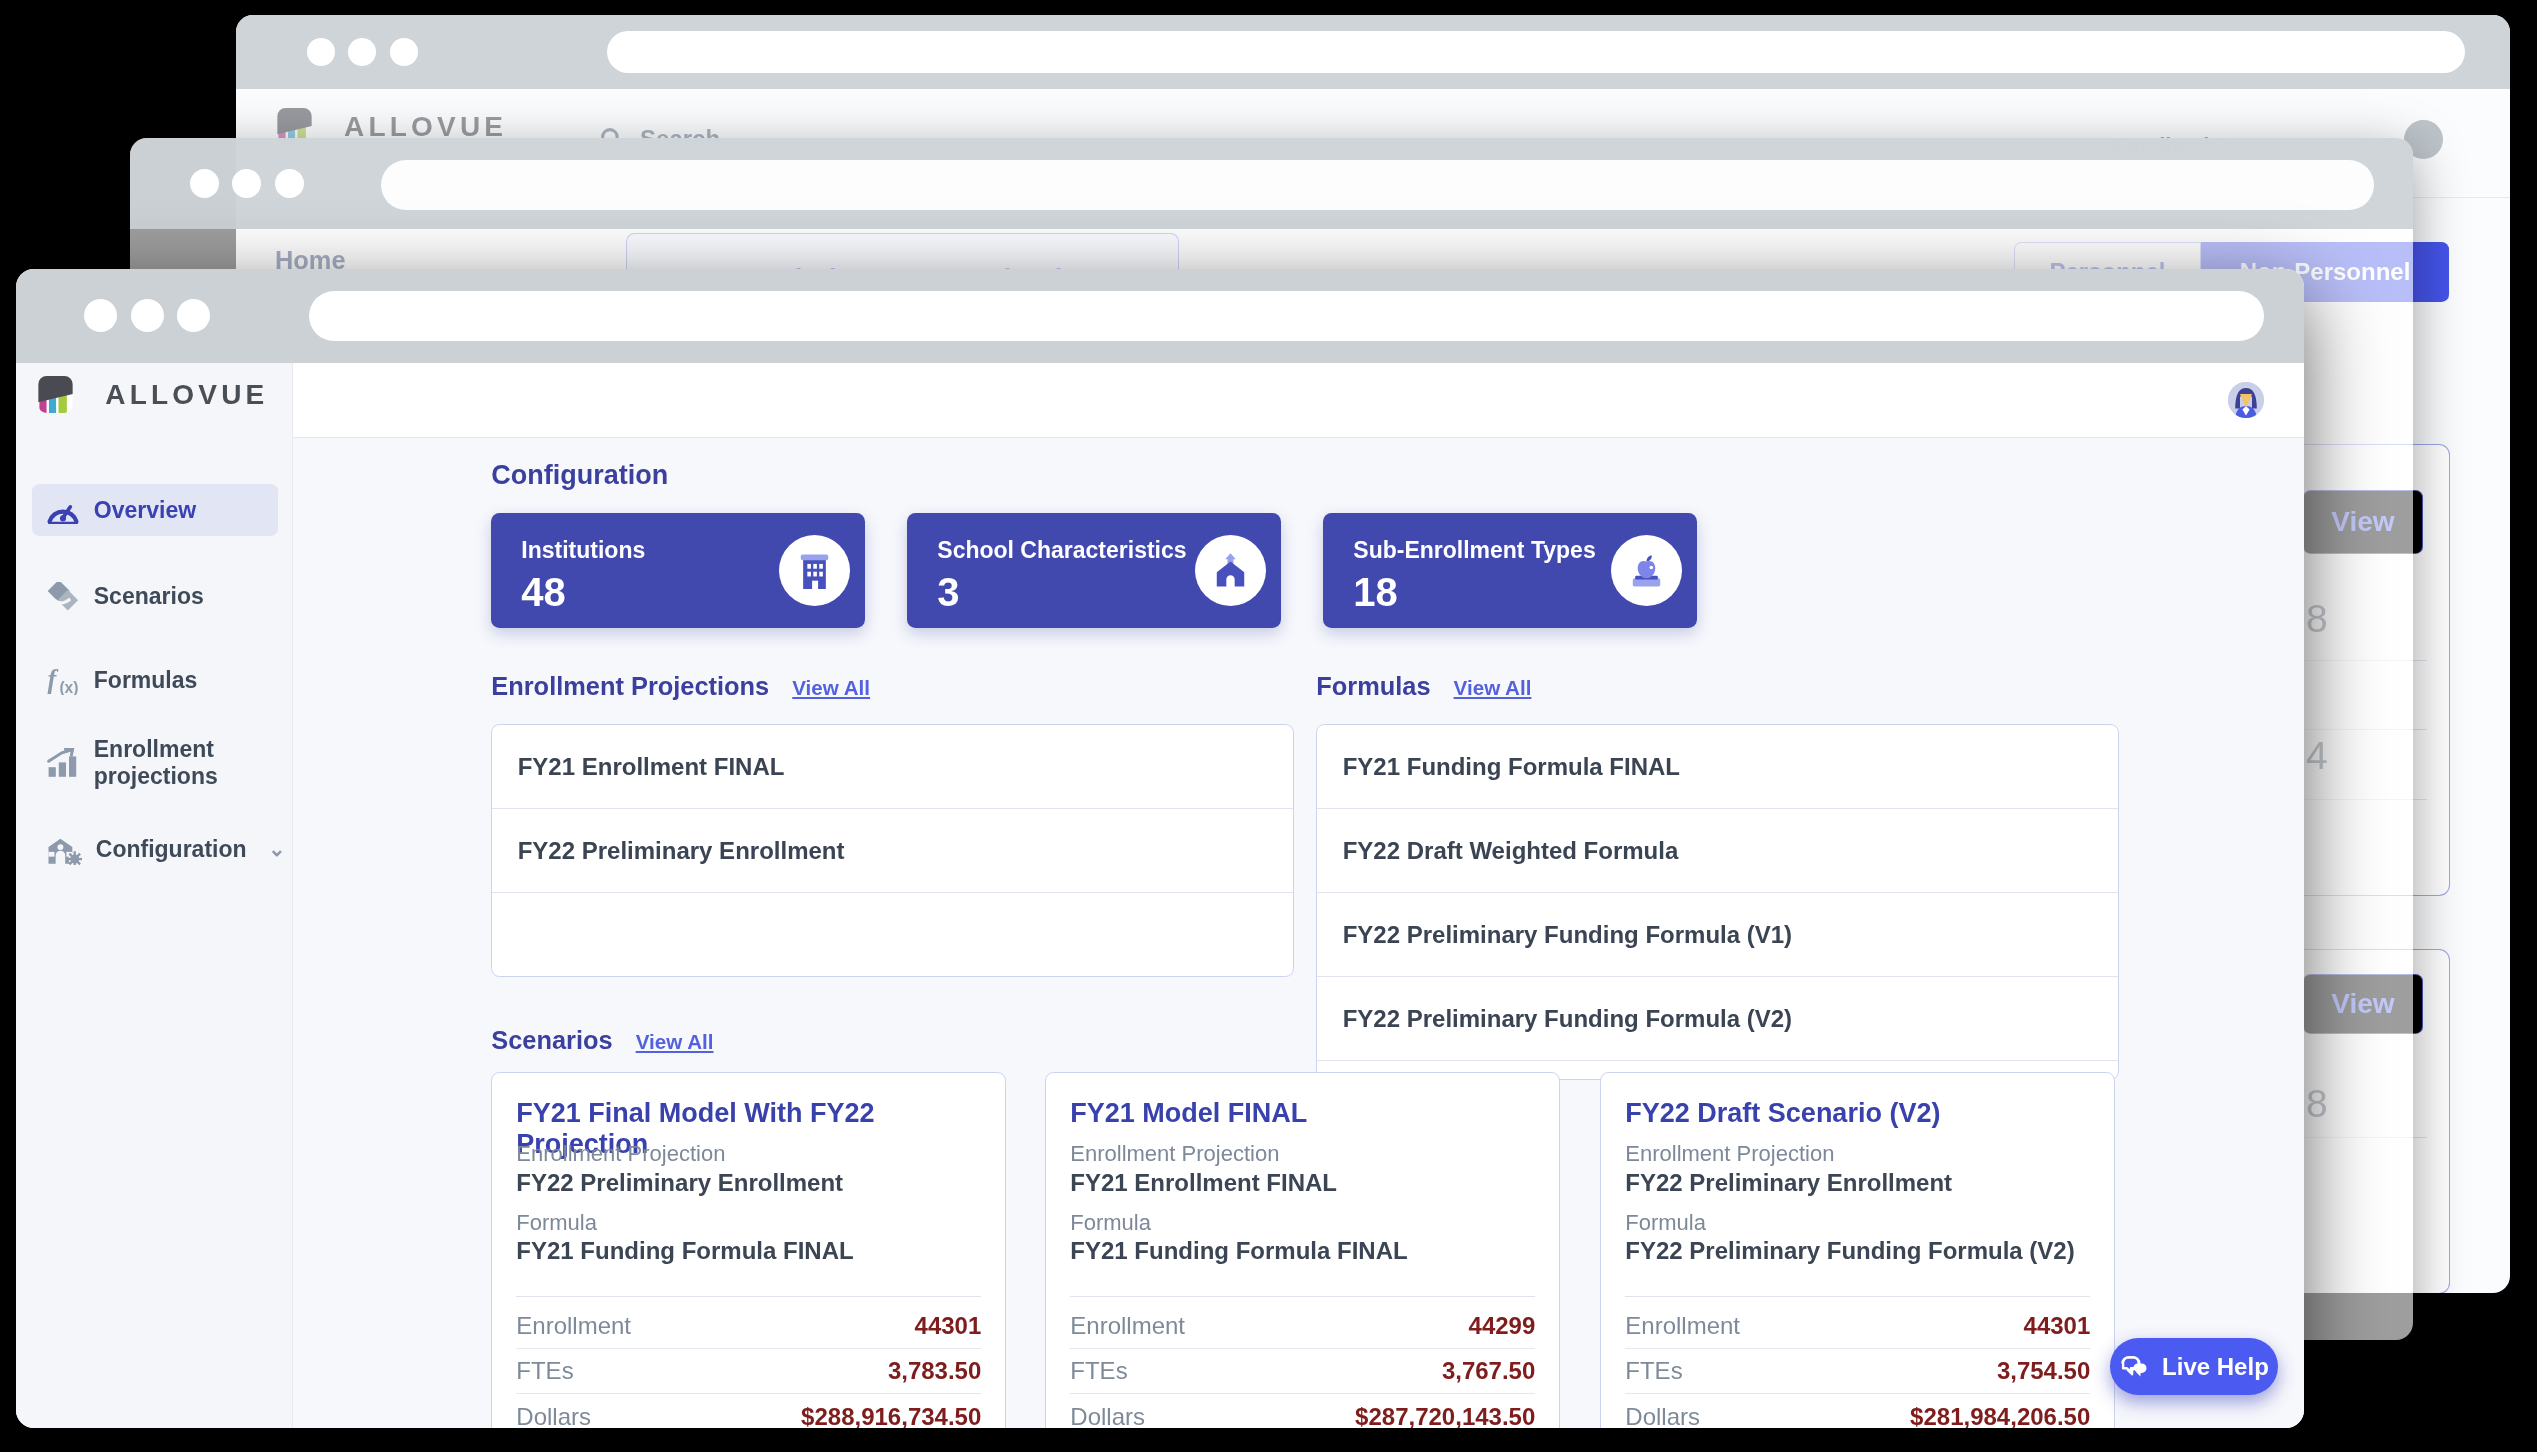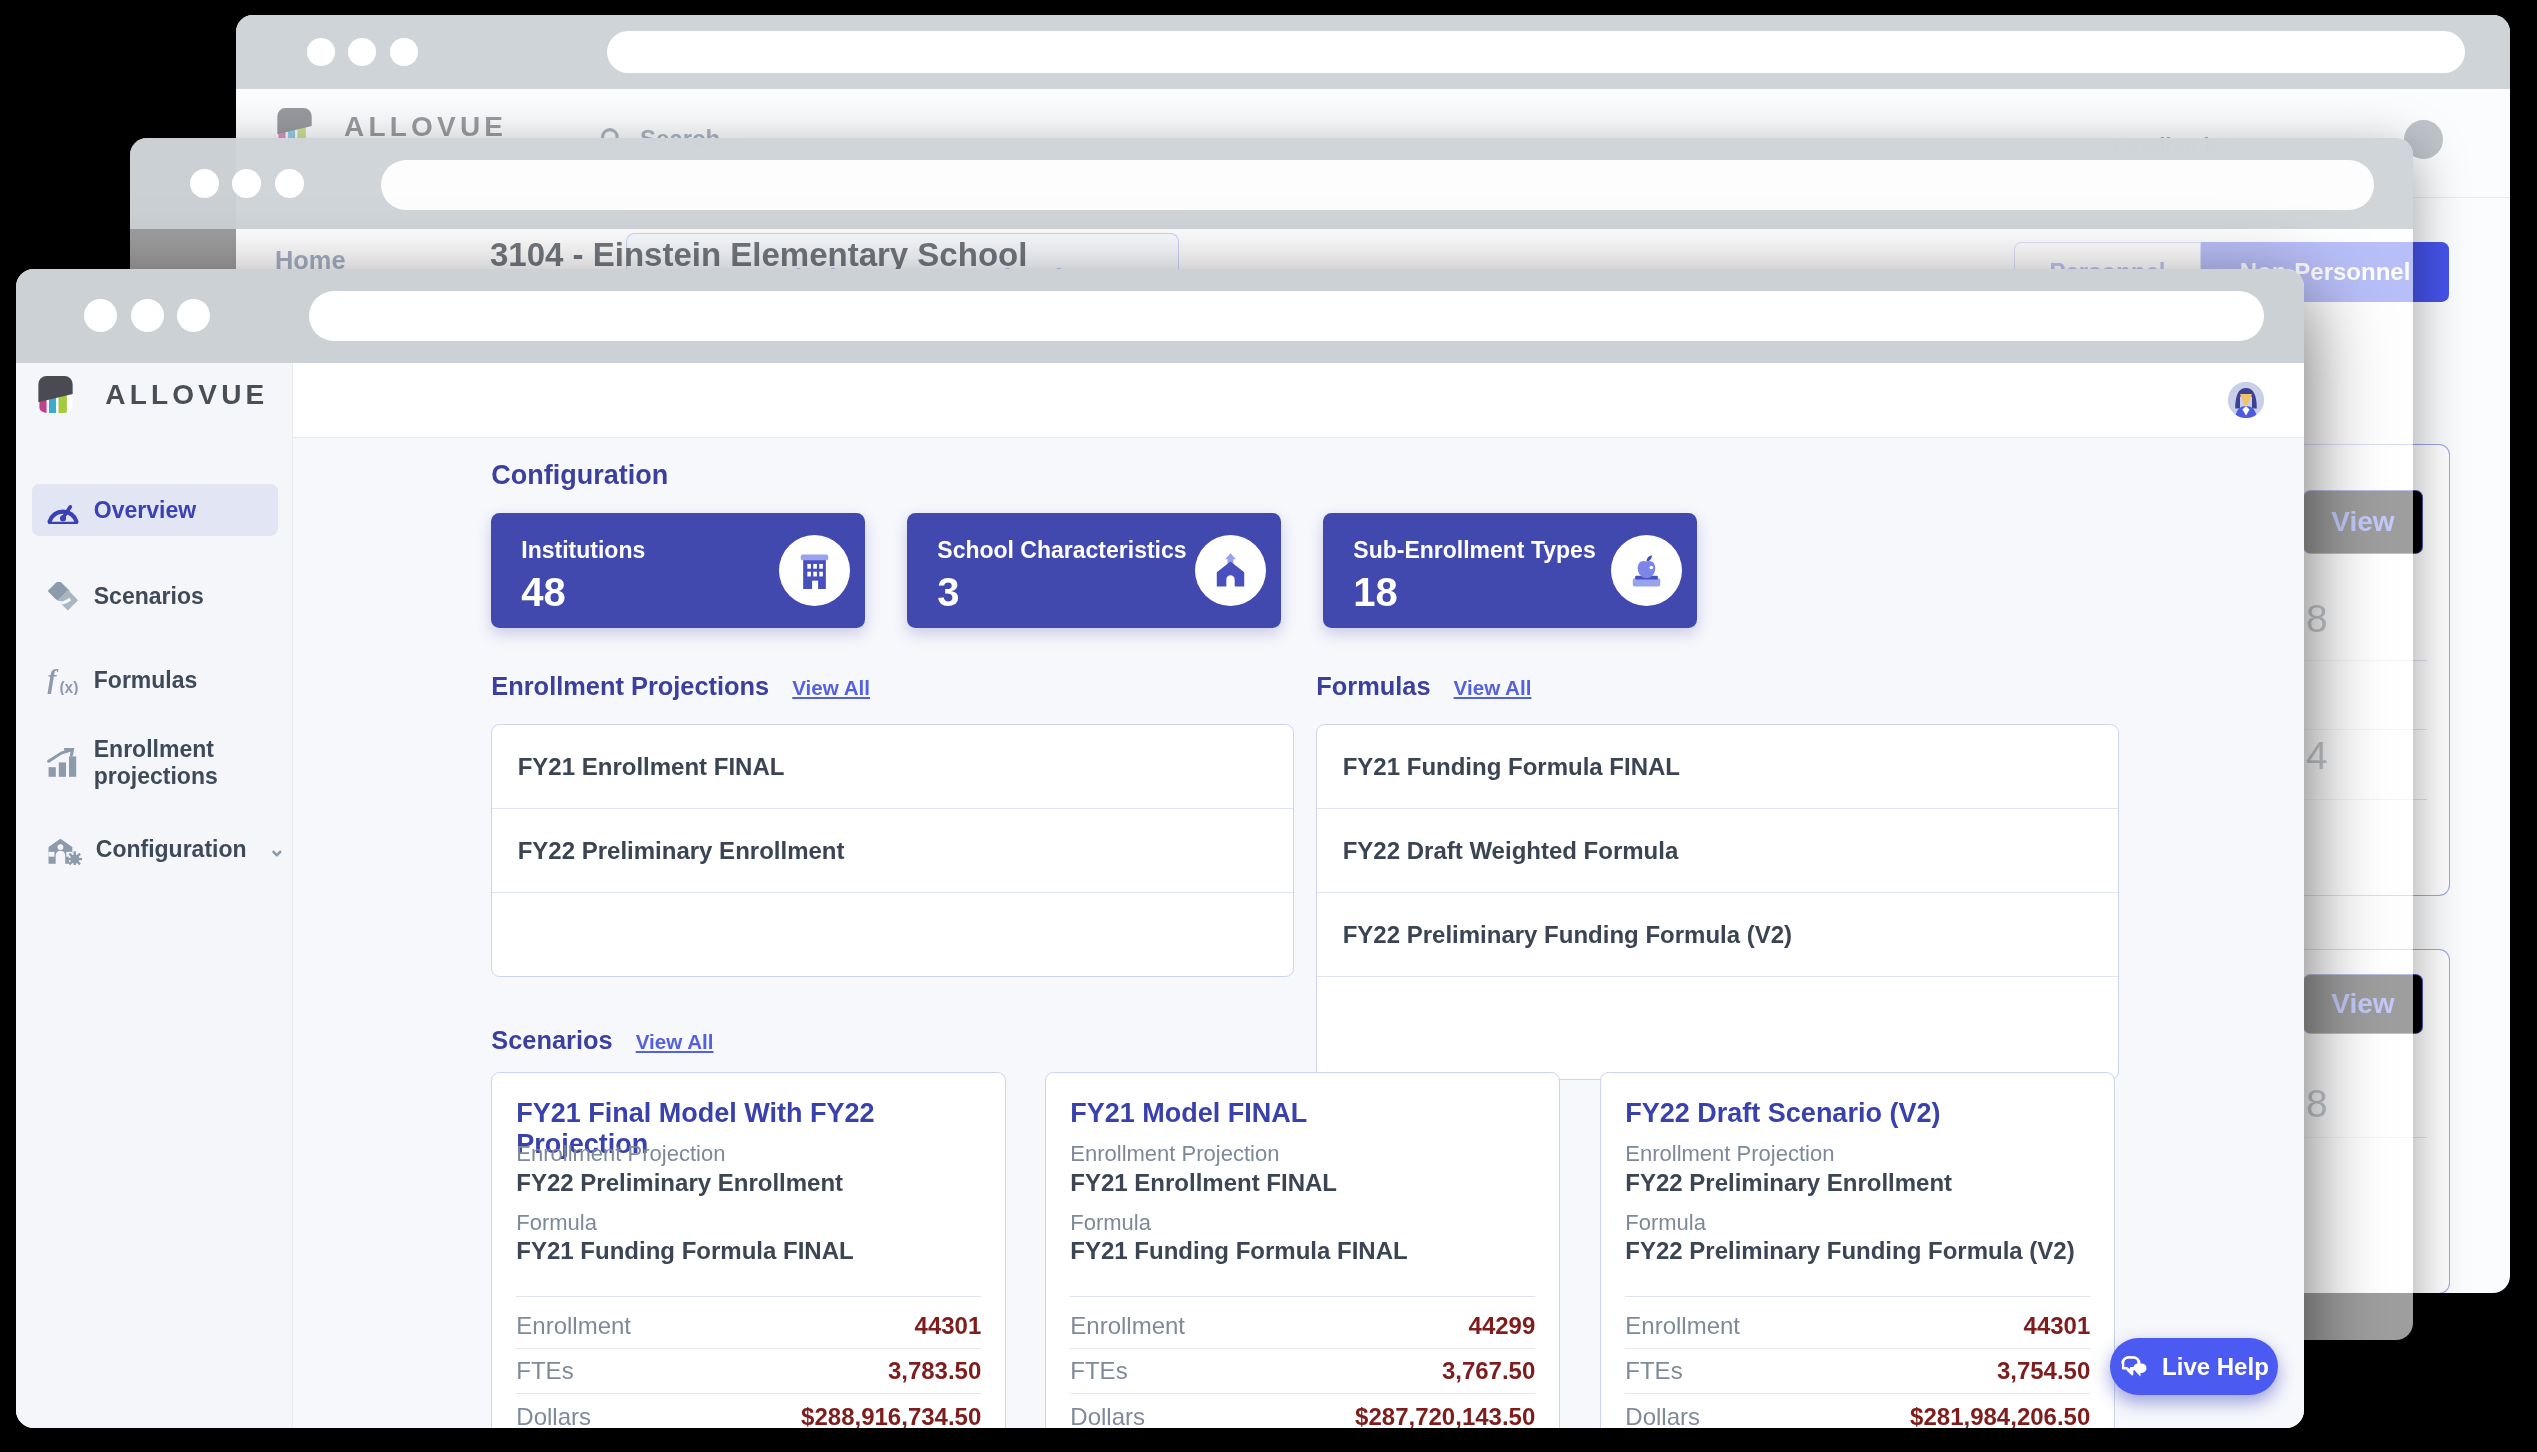--- a/index.html
+++ b/index.html
@@ -181,21 +181,20 @@
 <div class="win" id="winB">
   <div class="titlebar">
     <div class="lights">
       <span class="light"></span>
       <span class="light"></span>
       <span class="light"></span>
     </div>
     <div class="pill"></div>
   </div>
   <span class="b-home">Home</span>
-  <span class="b-title">3104 - Einstein Elementary School</span>
 </div>
 
 <div class="win" id="winC">
   <div class="titlebar">
     <div class="lights">
       <span class="light"></span>
       <span class="light"></span>
       <span class="light"></span>
     </div>
     <div class="pill"></div>
@@ -352,20 +351,21 @@
           <div class="prow">FY22 Preliminary Enrollment</div>
         </div>
 
         <div class="sec-head" style="left:1023px; top:233px;">
           <span class="h-indigo" style="font-size:25.4px;">Formulas</span>
           <span class="view-all">View All</span>
         </div>
         <div class="panel" style="left:1023px; top:285px; width:803px; height:356px;">
           <div class="prow">FY21 Funding Formula FINAL</div>
           <div class="prow">FY22 Draft Weighted Formula</div>
+          <div class="prow">FY22 Preliminary Funding Formula (V1)</div>
           <div class="prow">FY22 Preliminary Funding Formula (V2)</div>
         </div>
 
         <div class="sec-head" style="left:198px; top:587px;">
           <span class="h-indigo" style="font-size:25.4px;">Scenarios</span>
           <span class="view-all">View All</span>
         </div>
 
         <div class="scn" style="left:198px;">
           <div class="scn-title">FY21 Final Model With FY22 Projection</div>

